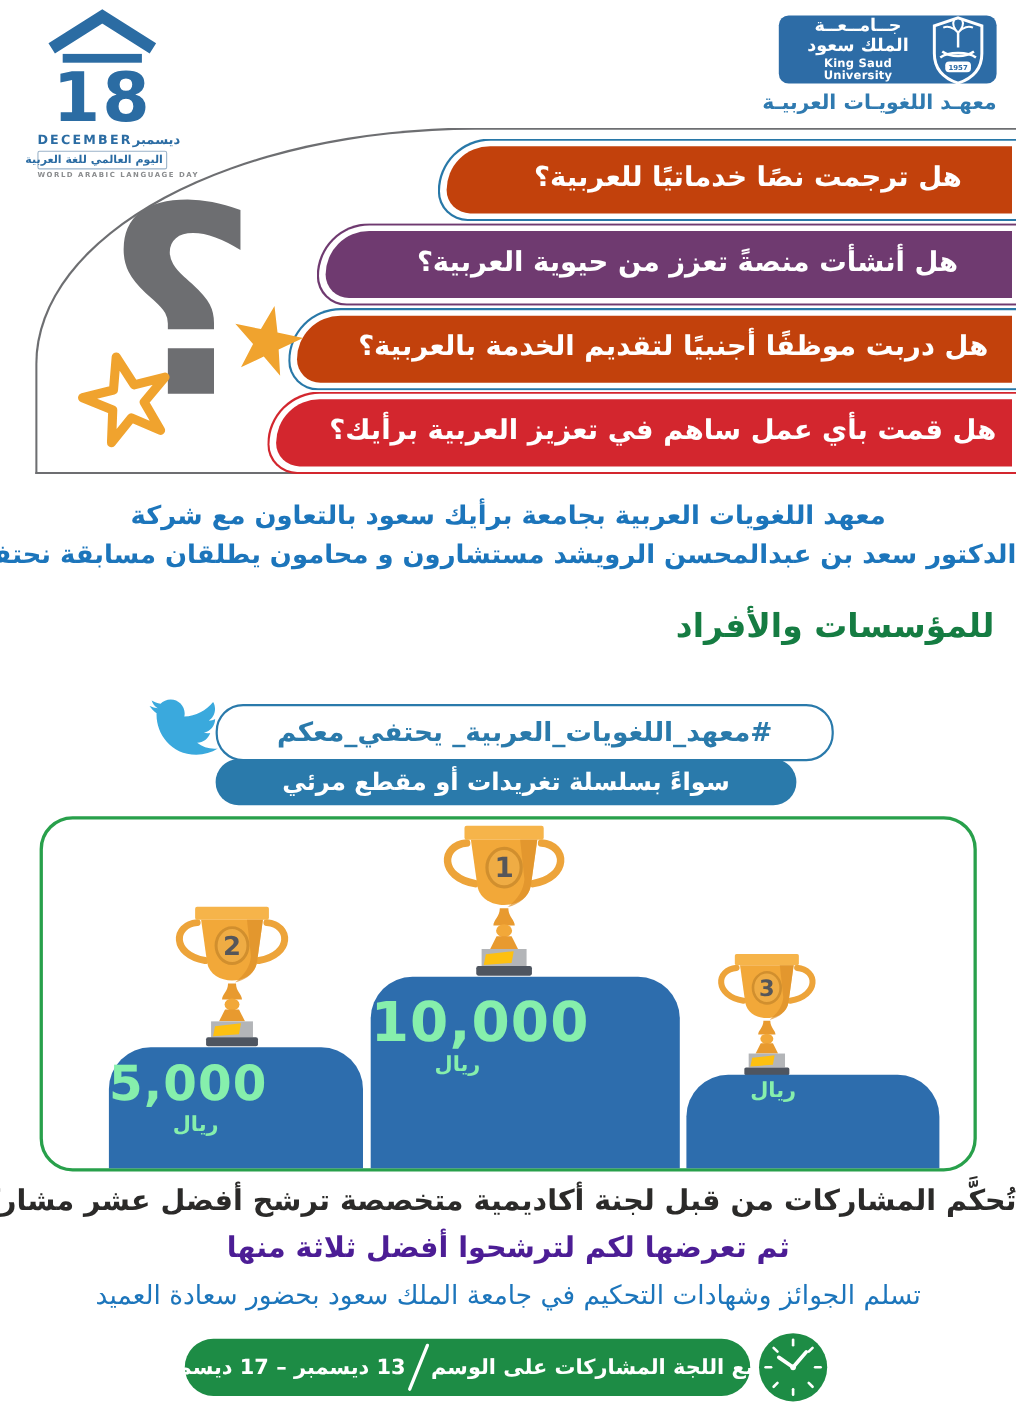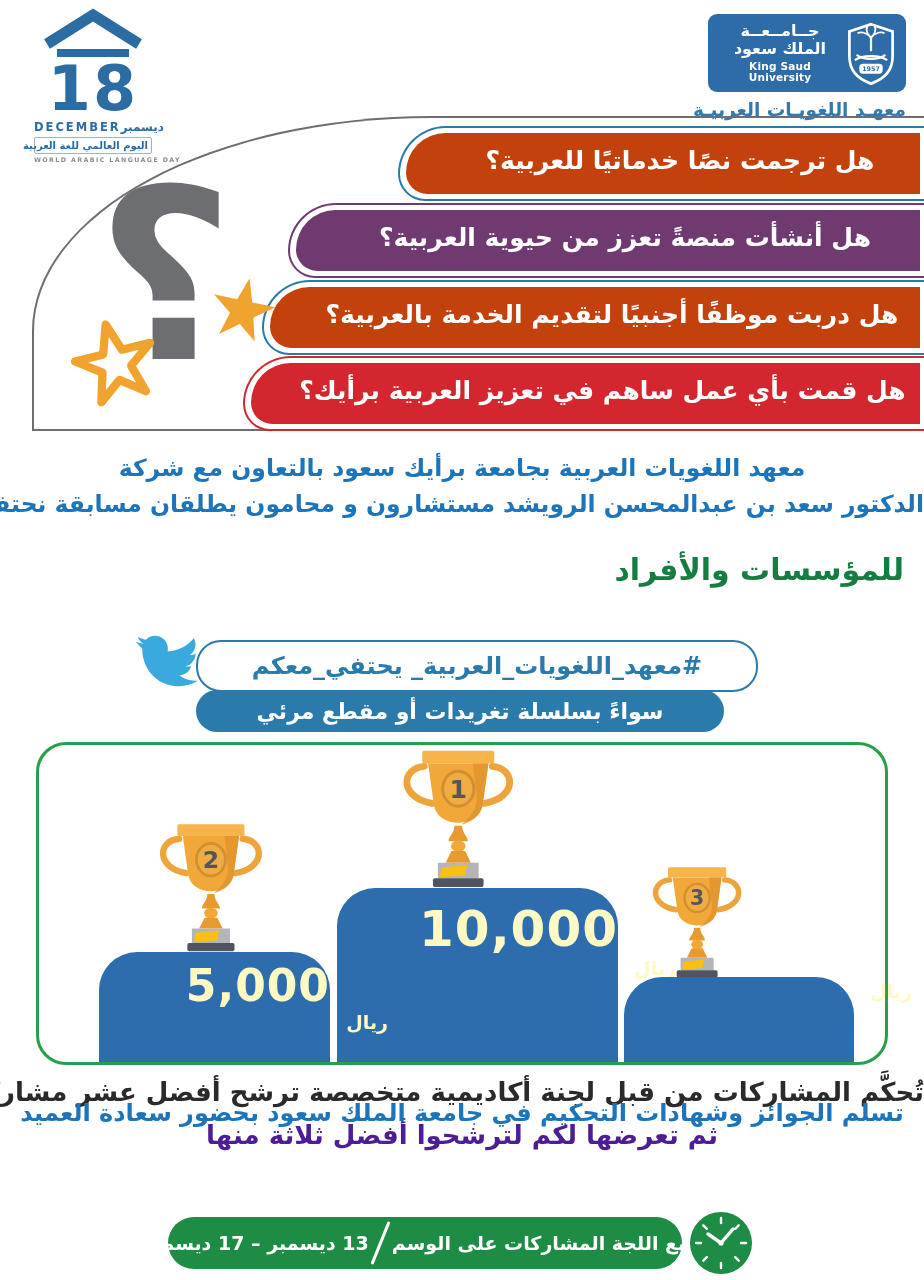--- a/index.html
+++ b/index.html
@@ -12,21 +12,21 @@
   .logo18{position:absolute;left:34px;top:8px;width:118px;text-align:center;color:#2b6ca3;}
   .logo18 .roof{display:block;margin:0 auto;}
   .logo18 .num{font-size:62px;font-weight:bold;line-height:1.0;letter-spacing:2px;}
   .logo18 .monthrow{font-size:11.5px;font-weight:bold;letter-spacing:2px;white-space:nowrap;color:#2b6ca3;}
   .logo18 .monthrow .ar{letter-spacing:0;font-size:12px;}
   .logo18 .callig{margin:3px auto 2px;border:1.5px solid #9bb3c9;border-radius:2px;
     padding:2px 3px;font-size:10px;font-weight:bold;color:#2b6ca3;white-space:nowrap;}
   .logo18 .tag{font-size:6.3px;letter-spacing:1.4px;color:#8a8c8e;font-weight:bold;white-space:nowrap;}
   
   .ksu{position:absolute;right:18px;top:14px;width:198px;}
-  .ksu-badge{background:#2d6ca6;border-radius:9px;height:78px;display:flex;align-items:center;padding:0 8px;}
+  .ksu-badge{background:#2d6ca6;border-radius:9px;height:62px;display:flex;align-items:center;padding:0 8px;}
   .ksu-txt{flex:1;text-align:center;color:#fff;line-height:1.12;}
   .ksu-txt .a1{font-size:16px;font-weight:bold;letter-spacing:4px;}
   .ksu-txt .a2{font-size:16px;font-weight:bold;}
   .ksu-txt .en{font-size:10.5px;font-weight:bold;margin-top:3px;letter-spacing:.2px;}
   .ksu-inst{margin-top:7px;text-align:center;color:#2f7ab0;font-weight:bold;font-size:18.5px;white-space:nowrap;}
   
   .frame{position:absolute;left:32px;top:116px;right:-4px;height:311px;
     border:2.5px solid #6d6e71;border-right:none;
     border-top-left-radius:400px 215px;z-index:1;}
   
@@ -55,21 +55,21 @@
   .tagbox{position:absolute;left:196px;top:640px;width:558px;height:48px;background:#fff;
     border:2.5px solid #2a7aab;border-radius:25px;display:flex;align-items:center;
     justify-content:center;color:#2a7aab;font-weight:bold;font-size:24px;z-index:1;}
   .tagpill{position:absolute;left:196px;top:690px;width:528px;height:42px;background:#2a7aab;
     border-radius:22px;display:flex;align-items:center;justify-content:center;color:#fff;
     font-weight:bold;font-size:22px;z-index:2;}
   
   .prizebox{position:absolute;left:36px;top:742px;width:846px;height:317px;
     border:3px solid #28a04b;border-radius:30px;background:#fff;}
   .podium{position:absolute;bottom:0;background:#2d6dad;border-radius:38px 38px 0 0;
-    display:flex;flex-direction:column;align-items:flex-end;color:#fef9c3;}
+    display:flex;flex-direction:column;align-items:flex-start;color:#86efac;}
   .pod-mid{left:298px;width:281px;top:143px;}
   .pod-left{left:60px;width:231px;top:207px;}
   .pod-right{left:585px;width:230px;top:232px;}
   .amount{font-weight:bold;letter-spacing:1px;line-height:1;}
   .pod-mid .amount{font-size:50px;margin-top:16px;}
   .pod-left .amount,.pod-right .amount{font-size:44px;margin-top:12px;}
   .currency{font-weight:bold;font-size:19px;margin-top:3px;transform:translateX(58px);}
   .trophy{position:absolute;}
   .t1{left:356px;top:-2px;height:146px;}
   .t2{left:113px;top:72px;height:136px;}
@@ -78,22 +78,22 @@
   .t-rim{fill:#f6b44a;} .t-cup{fill:#f2a839;} .t-shade{fill:#dd9029;opacity:.7;}
   .t-medal{fill:#efac44;stroke:#d18f2e;stroke-width:3;}
   .t-num{font-size:26px;font-weight:bold;fill:#55565a;text-anchor:middle;
     font-family:"DejaVu Sans",sans-serif;}
   .t-stem{fill:#e89a2f;} .t-base{fill:#b3b5b8;} .t-gold{fill:#fdc011;} .t-dark{fill:#4e5560;}
   
   .judge1{position:absolute;top:1077px;left:0;right:0;text-align:center;color:#2b2a29;
     font-weight:bold;font-size:26px;white-space:nowrap;}
   .judge2{position:absolute;top:1120px;left:0;right:0;text-align:center;color:#4c1d95;
     font-weight:bold;font-size:26px;}
-  .judge3{position:absolute;top:1099px;left:0;right:0;text-align:center;color:#1c75bb;
-    font-weight:bold;font-size:24px;}
+  .judge3{position:absolute;top:1163px;left:0;right:0;text-align:center;color:#1c75bb;
+    font-weight:normal;font-size:24px;}
   
   .footbadge{position:absolute;left:168px;top:1217px;width:514px;height:52px;background:#1d8c45;
     border-radius:26px;display:flex;align-items:center;justify-content:center;gap:10px;
     color:#fff;font-weight:bold;font-size:19px;white-space:nowrap;padding:0 10px;box-sizing:border-box;}
   .slash{width:3px;height:46px;background:#fff;transform:rotate(22deg);border-radius:2px;flex:0 0 3px;}
   .clock{position:absolute;left:688px;top:1210px;}
 </style>
 </head>
 <body>
 

